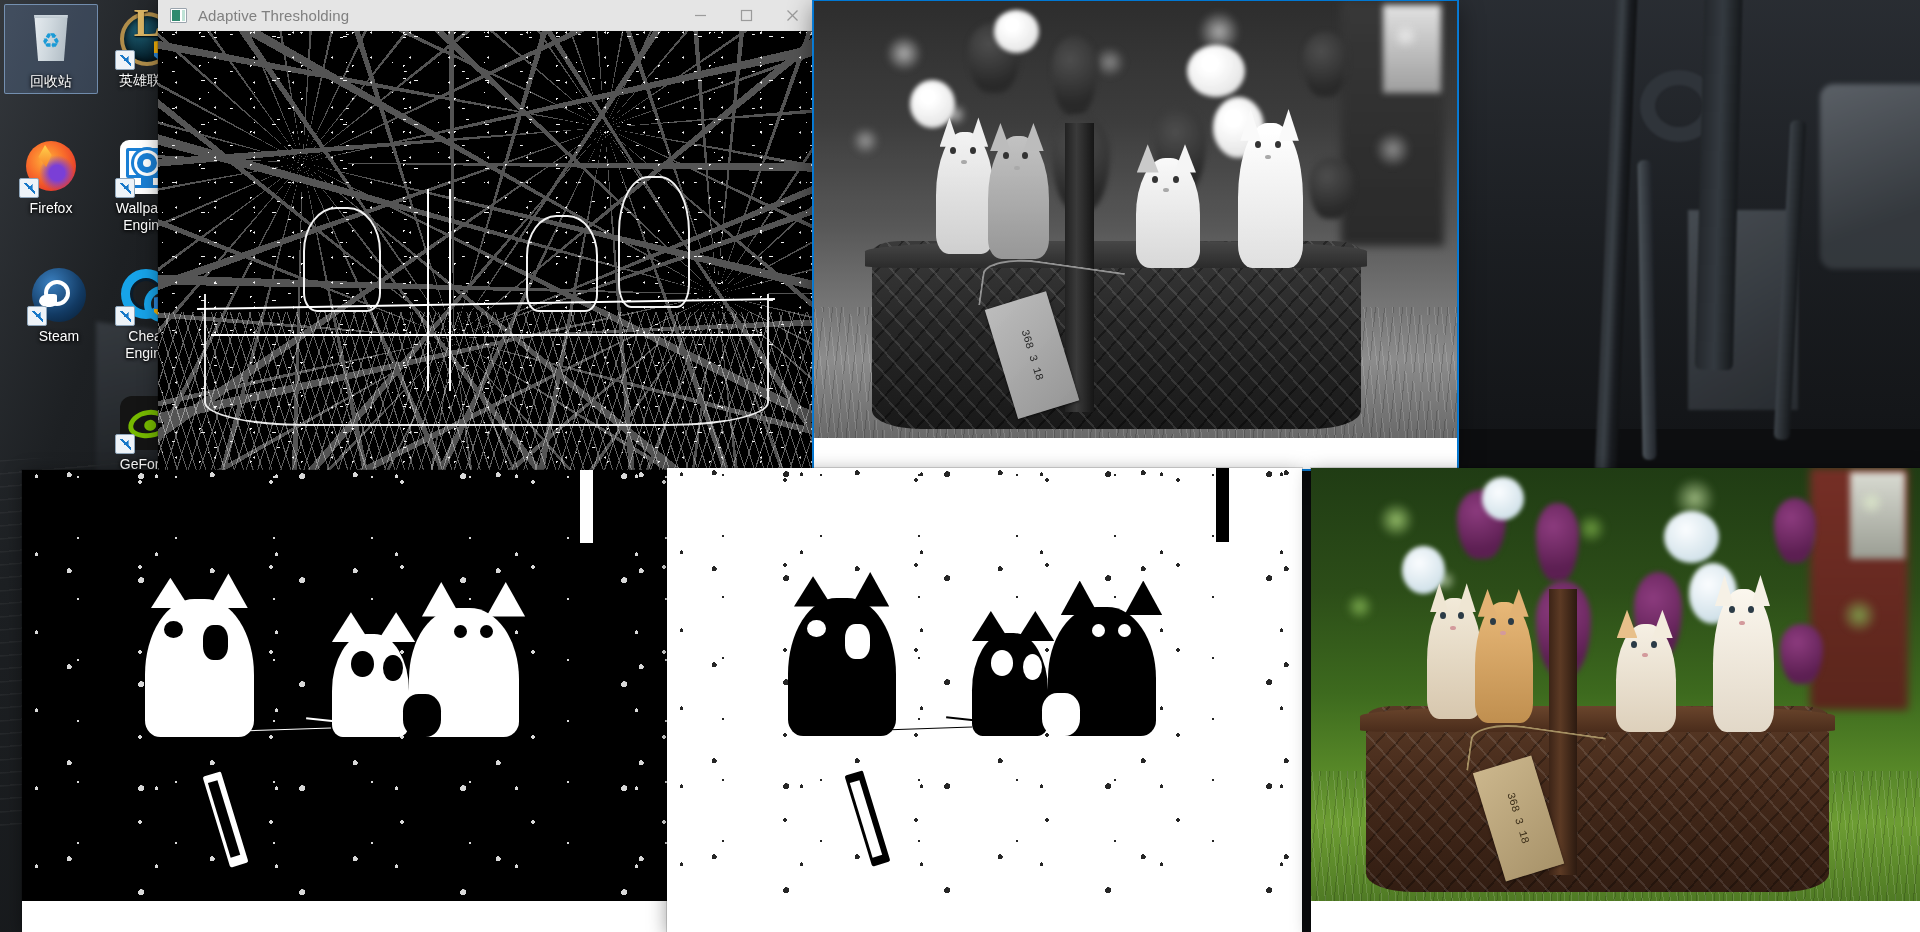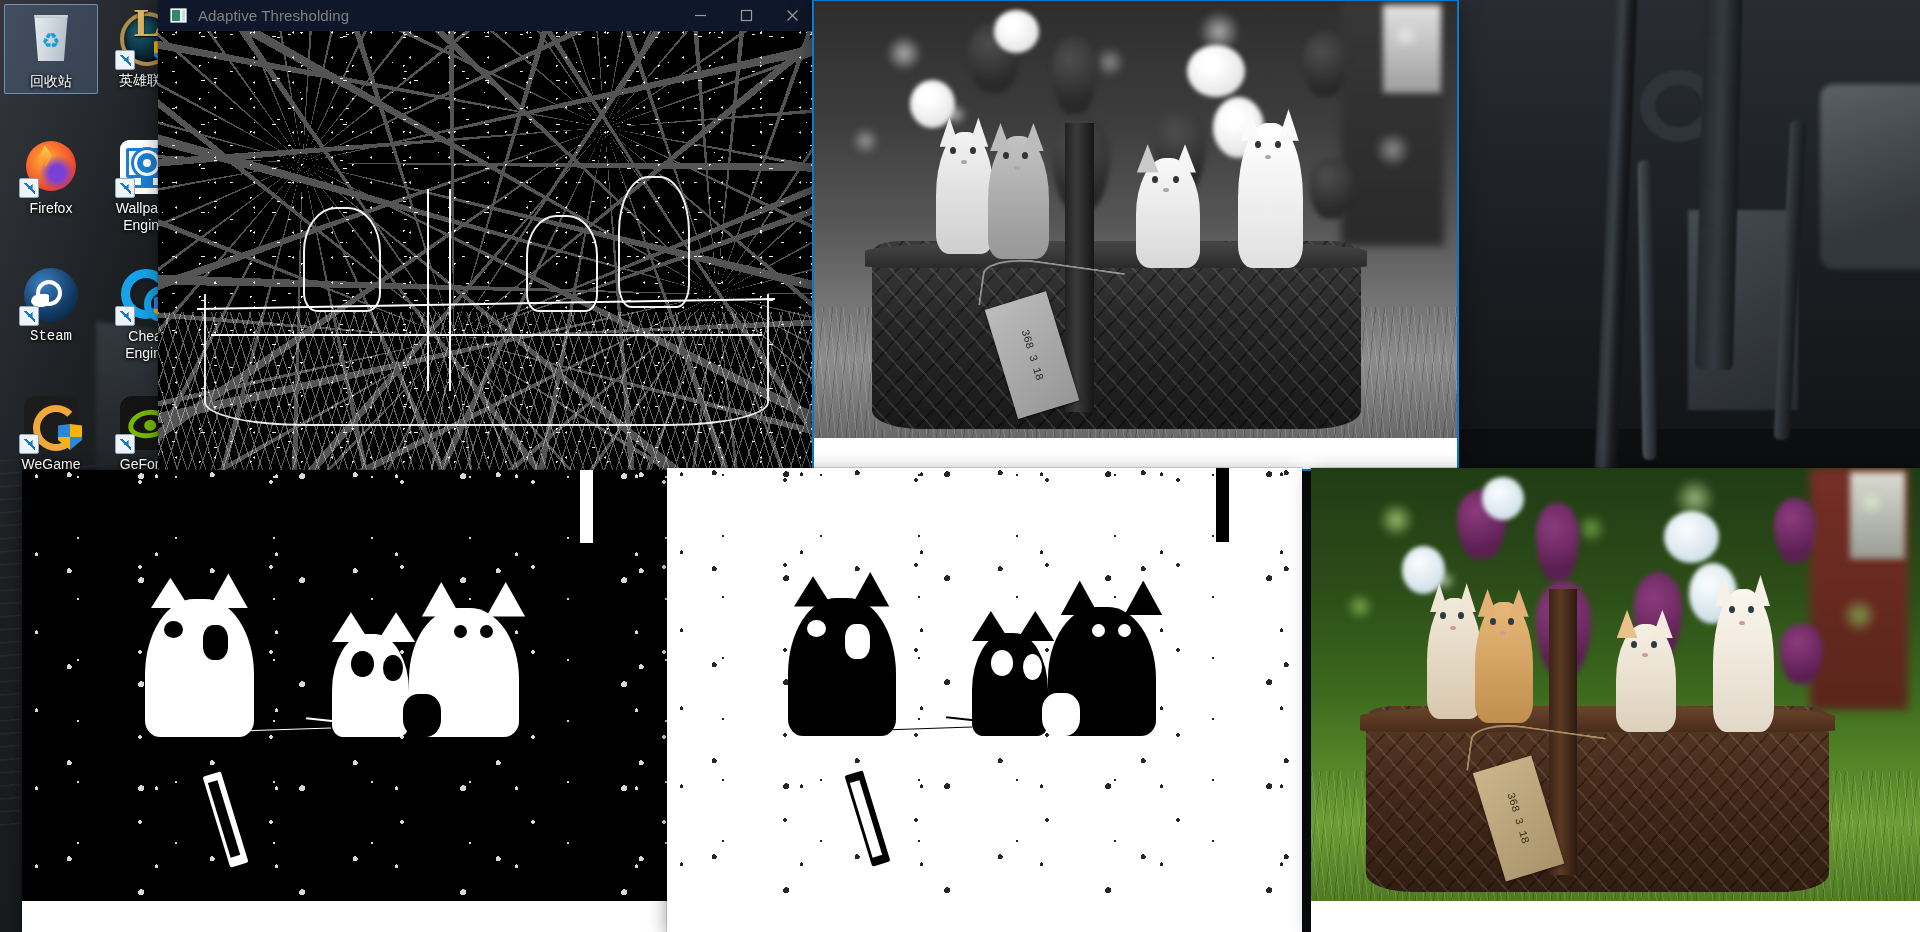--- a/index.html
+++ b/index.html
@@ -237,21 +237,21 @@
   
   .win {
     position: absolute;
     background: #fff;
     box-shadow: 0 0 0 1px rgba(0,0,0,.14), 0 4px 18px rgba(0,0,0,.40);
     overflow: hidden;
   }
   .win.active { box-shadow: 0 0 0 1px #0f7bd1, 0 6px 24px rgba(0,0,0,.45); }
   .titlebar {
     height: 31px; display: flex; align-items: center;
-    background: #0f172a; user-select: none;
+    background: #e5e5e5; user-select: none;
   }
   .win.active .titlebar { background: #0078d4; }
   .tb-icon {
     width: 17px; height: 15px; margin-left: 12px; flex: 0 0 auto;
     border: 1px solid #9aa4ad; background: #fff; position: relative;
     border-radius: 1px;
   }
   .tb-icon::before {
     content:""; position:absolute; left:1px; top:1px; width:8px; height:11px;
     background:#2f8a6f;
@@ -525,47 +525,39 @@
           <div class="ic-we-gear"></div>
         <div class="ic-we-stand"></div>
           <div class="ic-we-base"></div>
       </div>
       <div class="shortcut-arrow"></div>
     </div>
     <span class="label" style="white-space:pre-line">Wallpaper
 Engine:</span>
   </div>
 
-  <div class="icon" style="left:4px; top:260px;font-family:Liberation Mono, monospace;">
+  <div class="icon" style="left:12px; top:260px;">
     <div class="glyph">
       <div class="ic-steam"></div>
         <div class="ic-steam-n"></div>
       <div class="shortcut-arrow"></div>
     </div>
     <span class="label">Steam</span>
   </div>
 
   <div class="icon" style="left:100px; top:260px;">
     <div class="glyph">
       <div class="ic-ce"></div>
       <div class="shield-badge"></div>
       <div class="shortcut-arrow"></div>
     </div>
     <span class="label" style="white-space:pre-line">Cheat
 Engine</span>
   </div>
 
-  <div class="icon" style="left:4px; top:388px;">
-    <div class="glyph">
-      <div class="ic-wg"></div>
-      <div class="shield-badge"></div>
-      <div class="shortcut-arrow"></div>
-    </div>
-    <span class="label">WeGame</span>
-  </div>
 
   <div class="icon" style="left:100px; top:388px;">
     <div class="glyph">
       <div class="ic-gf">
           <div class="ic-gf-eye"></div>
         </div>
       <div class="shortcut-arrow"></div>
     </div>
     <span class="label">GeForce</span>
   </div>

